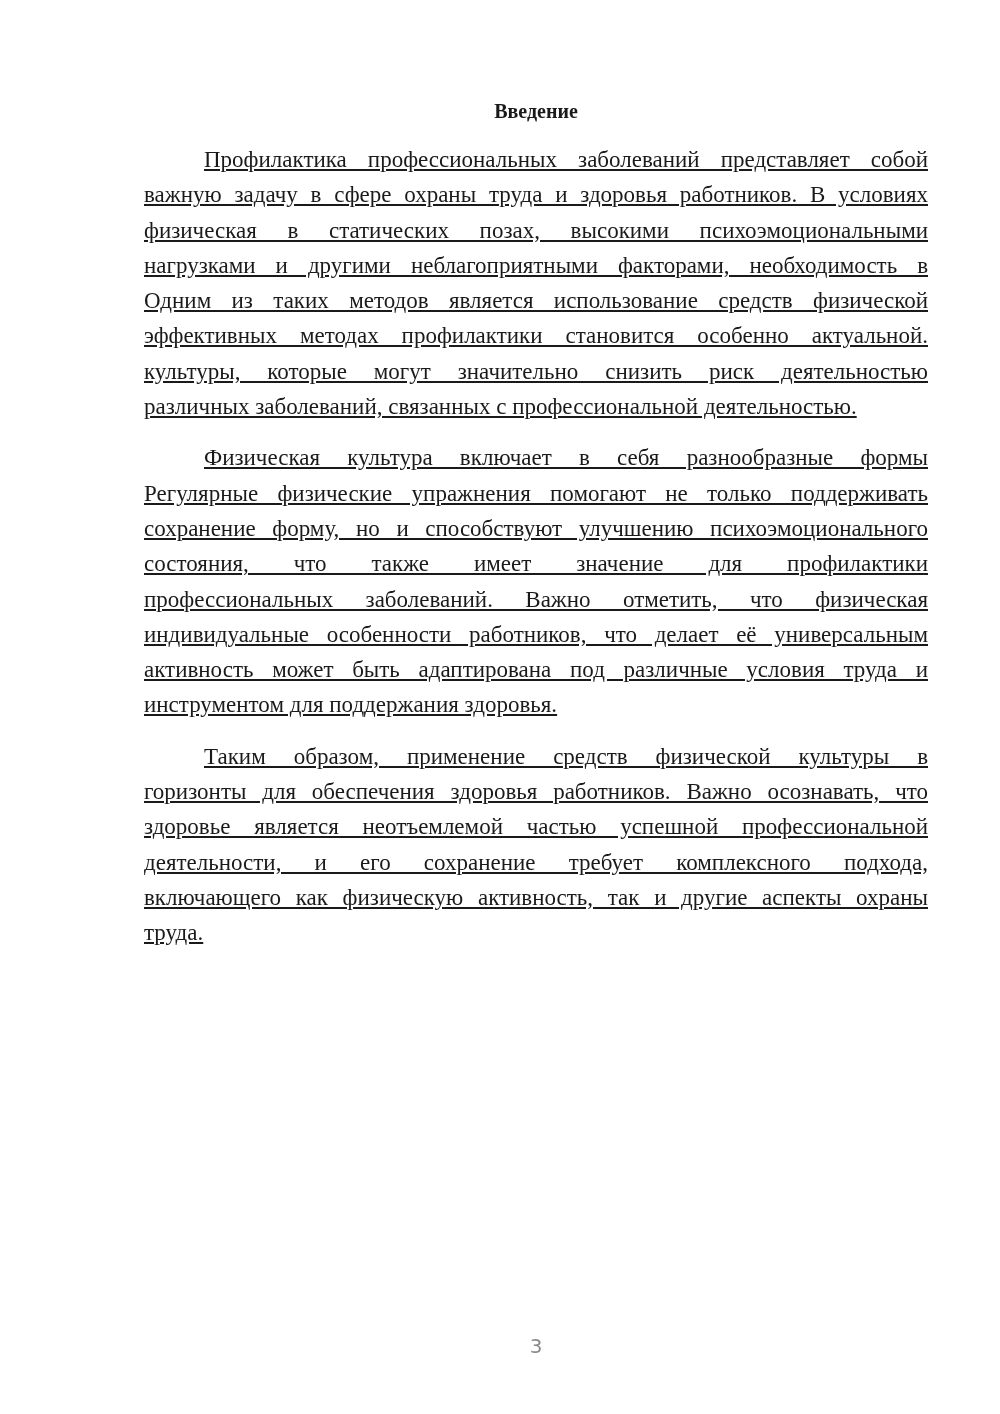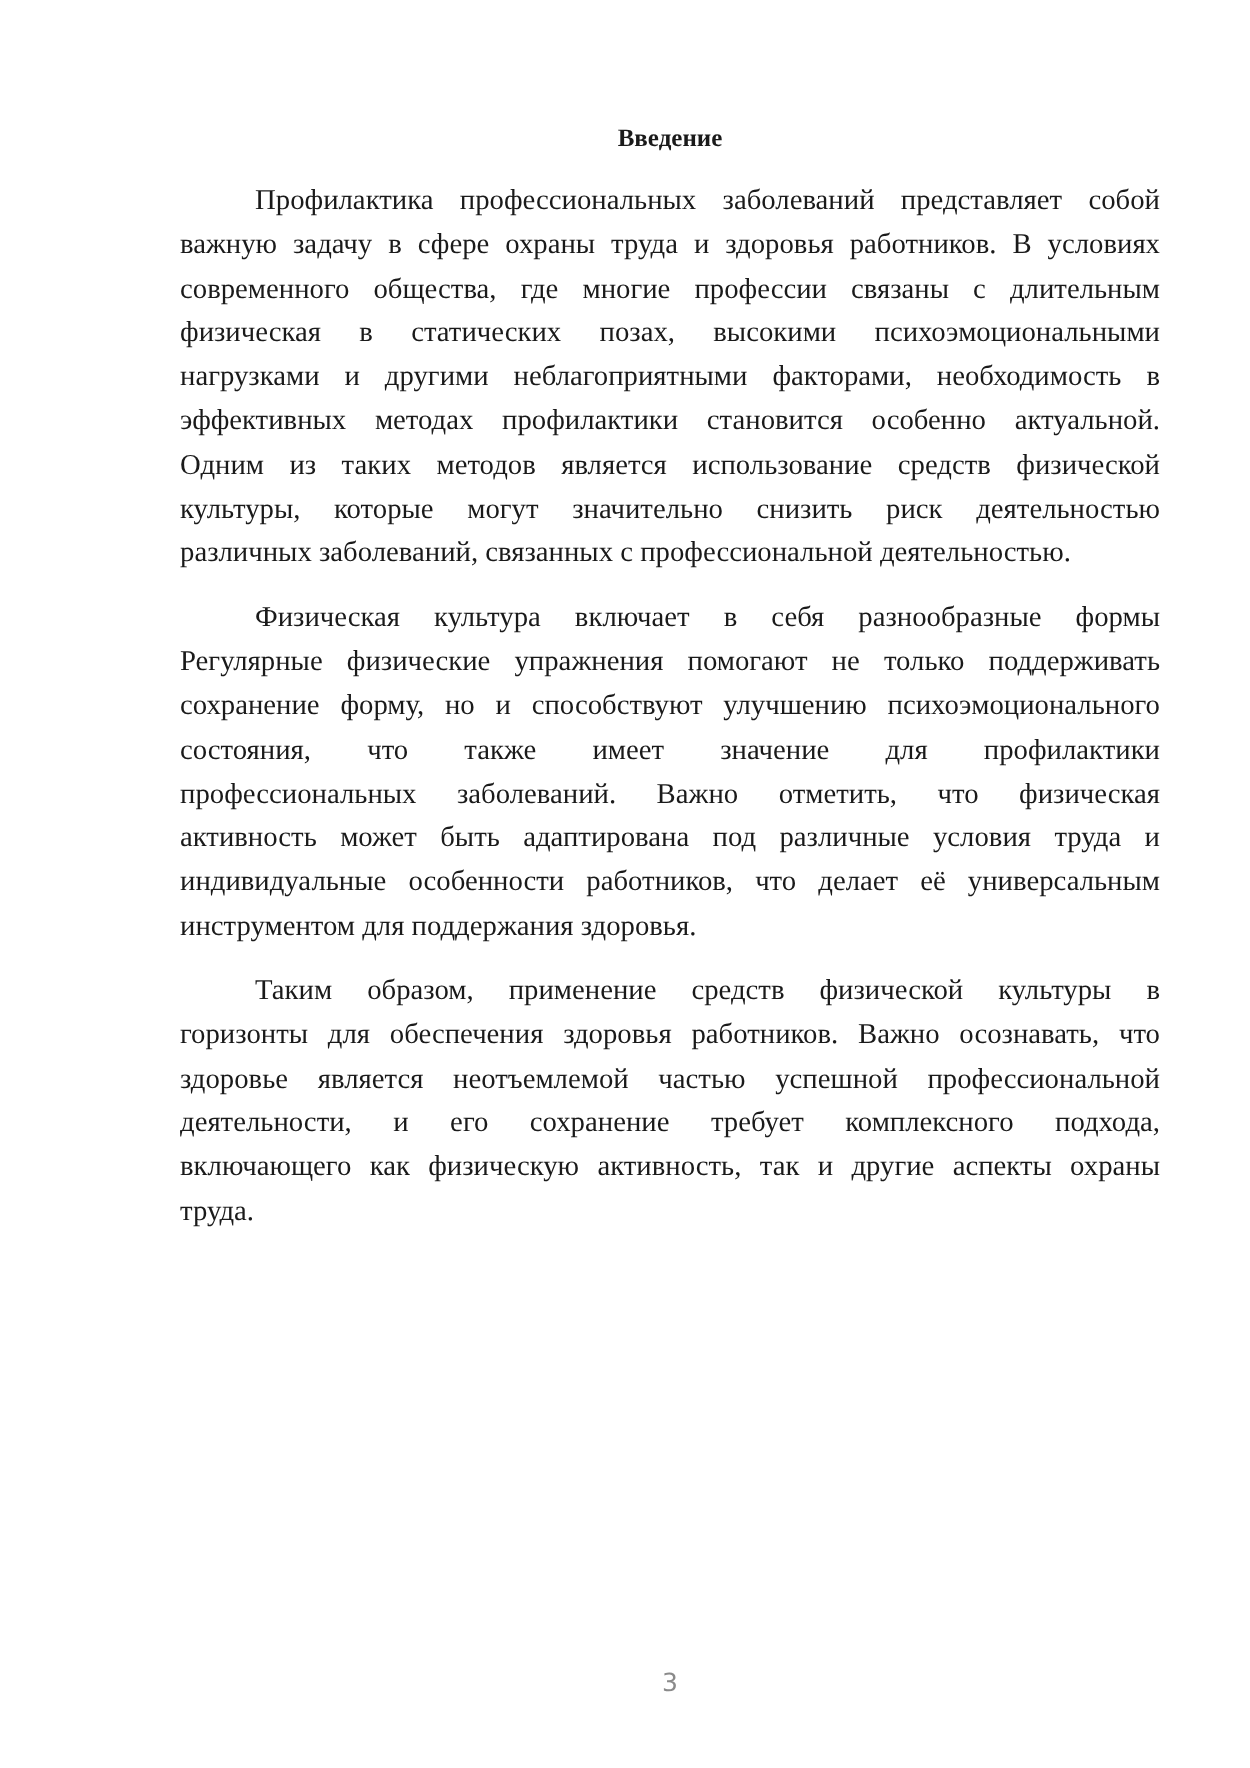--- a/index.html
+++ b/index.html
@@ -35,20 +35,21 @@
       font-weight: bold;
       font-size: 20px;
       height: 30px;
       line-height: 30px;
       margin-left: 0;
       padding-left: 0;
       margin-bottom: 16px;
     }
     .paragraph {
       margin: 0 0 16px 0;
+      text-decoration: underline;
     }
     .line {
       display: block;
       height: 35.3px;
       line-height: 35.3px;
       white-space: nowrap;
       text-align: justify;
       text-align-last: justify;
       overflow: hidden;
     }
@@ -72,37 +73,36 @@
 </head>
 <body>
 
 <div class="page">
   <div class="content">
     <div class="heading">Введение</div>
 
     <div class="paragraph">
       <span class="line first">Профилактика профессиональных заболеваний представляет собой</span>
       <span class="line">важную задачу в сфере охраны труда и здоровья работников. В условиях</span>
-      <span class="line">современного общества, где многие профессии связаны с длительным</span>
       <span class="line">физическая в статических позах, высокими психоэмоциональными</span>
       <span class="line">нагрузками и другими неблагоприятными факторами, необходимость в</span>
+      <span class="line">Одним из таких методов является использование средств физической</span>
       <span class="line">эффективных методах профилактики становится особенно актуальной.</span>
-      <span class="line">Одним из таких методов является использование средств физической</span>
       <span class="line">культуры, которые могут значительно снизить риск деятельностью</span>
       <span class="line last">различных заболеваний, связанных с профессиональной деятельностью.</span>
     </div>
 
     <div class="paragraph">
       <span class="line first">Физическая культура включает в себя разнообразные формы</span>
       <span class="line">Регулярные физические упражнения помогают не только поддерживать</span>
       <span class="line">сохранение форму, но и способствуют улучшению психоэмоционального</span>
       <span class="line">состояния, что также имеет значение для профилактики</span>
       <span class="line">профессиональных заболеваний. Важно отметить, что физическая</span>
+      <span class="line">индивидуальные особенности работников, что делает её универсальным</span>
       <span class="line">активность может быть адаптирована под различные условия труда и</span>
-      <span class="line">индивидуальные особенности работников, что делает её универсальным</span>
       <span class="line last">инструментом для поддержания здоровья.</span>
     </div>
 
     <div class="paragraph">
       <span class="line first">Таким образом, применение средств физической культуры в</span>
       <span class="line">горизонты для обеспечения здоровья работников. Важно осознавать, что</span>
       <span class="line">здоровье является неотъемлемой частью успешной профессиональной</span>
       <span class="line">деятельности, и его сохранение требует комплексного подхода,</span>
       <span class="line">включающего как физическую активность, так и другие аспекты охраны</span>
       <span class="line last">труда.</span>

